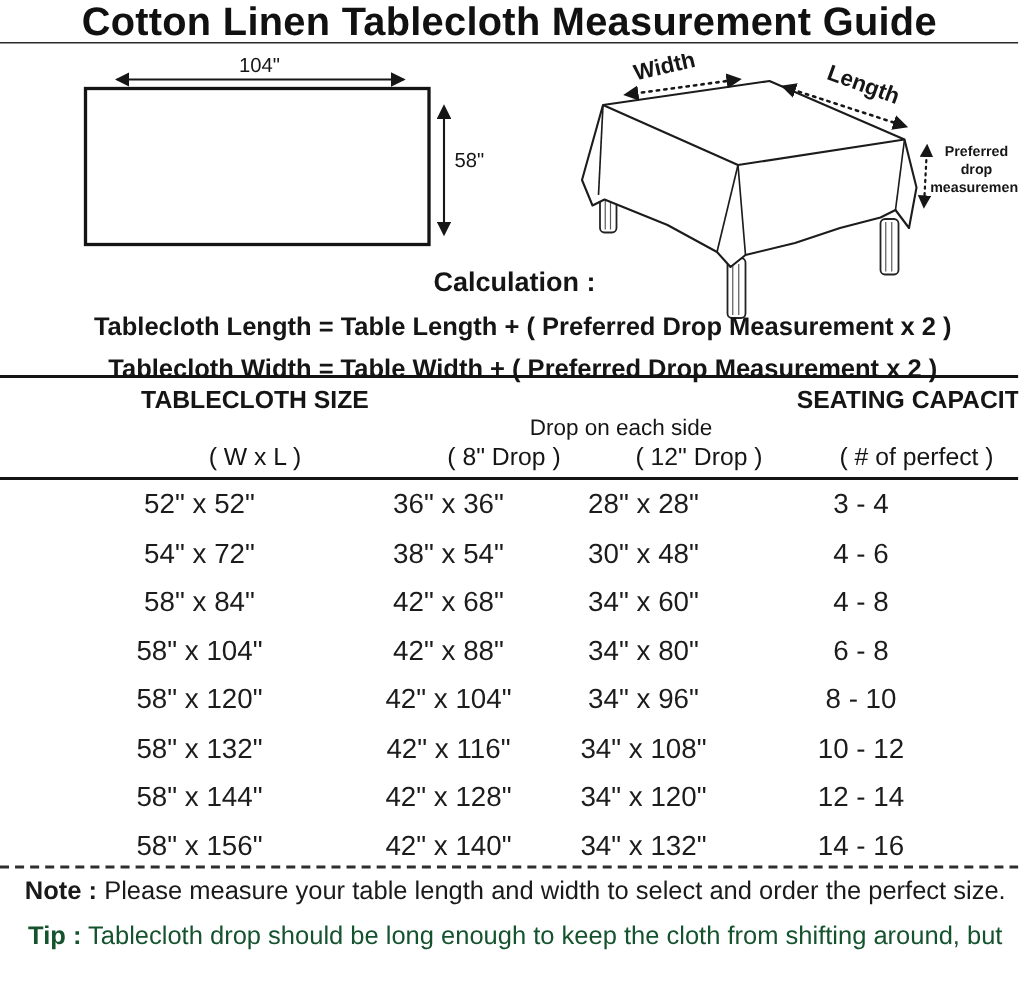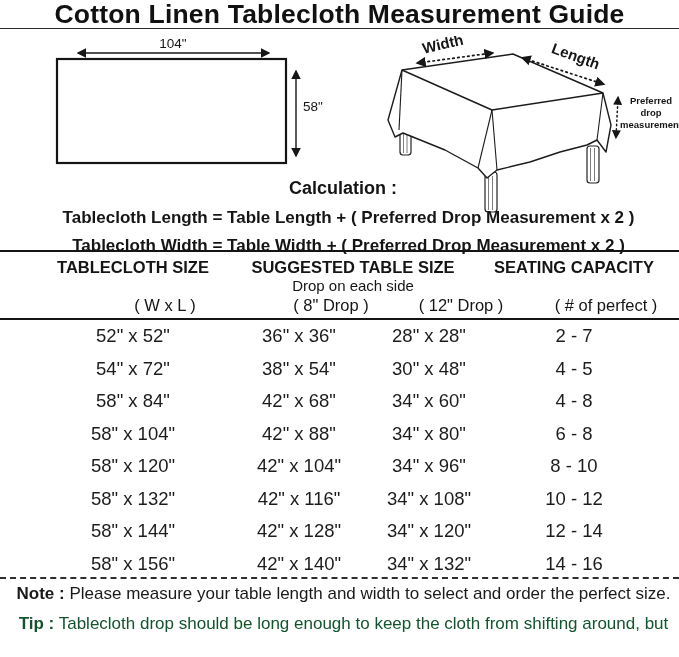--- a/index.html
+++ b/index.html
@@ -25,24 +25,24 @@
   .drop-label { font-size:9.5px; font-weight:600; }
 
   
   .calc { position:absolute; left:0; top:178px; width:679px;text-align:center; }
   .calc-heading { font-size:18px; font-weight:700; margin:0 0 8px 7px; }
   .calc-line { font-size:17px; font-weight:700; margin:0 0 6px 18px; line-height:22px; }
 
   
   .size-table { position:absolute; left:0; top:250px; width:679px; border-top:2px solid #141414; }
   .grid { display:grid; grid-template-columns:43px 180px 152px 108px 182px auto; }
-  .thead { border-bottom:2.6px solid #141414; padding-top:4px; padding-bottom:2px; }
+  .thead { border-bottom:2.6px solid #141414; padding-top:4px; padding-bottom:2px;padding-left:37px; }
   .hrowA { height:22px; }
-  .hrowB { height:16px; }
-  .hrowC { height:22px;margin-left:32px; }
+  .hrowB { height:16px;margin-left:24px; }
+  .hrowC { height:22px; }
   .hcell { text-align:center; font-weight:700; font-size:16.5px; line-height:22px; white-space:nowrap; }
   .span2 { grid-column:3 / 5; }
   .col5  { grid-column:5; }
   .drop-note { text-align:center; font-weight:400; font-size:15px; line-height:15px; }
   .subcell { text-align:center; font-weight:400; font-size:16.5px; line-height:22px; white-space:nowrap; }
   .trow { height:32.5px; }
   .dcell { text-align:center; font-size:18.5px; font-weight:400; line-height:32.5px; white-space:nowrap; color:#1c1c1c; }
   .dashed-rule { position:absolute; left:0; top:577px; width:679px; border-top:2px dashed #2e2e2e; }
 
   
@@ -122,21 +122,20 @@
     <p class="calc-heading">Calculation :</p>
     <p class="calc-line">Tablecloth Length = Table Length + ( Preferred Drop Measurement x 2 )</p>
     <p class="calc-line">Tablecloth Width = Table Width + ( Preferred Drop Measurement x 2 )</p>
   </div>
 
   <div class="size-table">
     <div class="thead">
       <div class="grid hrowA">
         <div></div>
         <div class="hcell">TABLECLOTH SIZE</div>
-        <div class="hcell span2">SUGGESTED TABLE SIZE</div>
         <div class="hcell col5">SEATING CAPACITY</div>
       </div>
       <div class="grid hrowB">
         <div></div>
           <div></div>
         <div class="drop-note span2">Drop on each side</div>
       </div>
       <div class="grid hrowC">
         <div></div>
         <div class="subcell">( W x L )</div>
@@ -144,28 +143,28 @@
         <div class="subcell">( 12" Drop )</div>
         <div class="subcell">( # of perfect )</div>
       </div>
     </div>
 
     <div class="grid trow">
       <div></div>
       <div class="dcell">52" x 52"</div>
       <div class="dcell">36" x 36"</div>
       <div class="dcell">28" x 28"</div>
-      <div class="dcell">2 - 7</div>
+      <div class="dcell">3 - 4</div>
     </div>
     <div class="grid trow">
       <div></div>
       <div class="dcell">54" x 72"</div>
       <div class="dcell">38" x 54"</div>
       <div class="dcell">30" x 48"</div>
-      <div class="dcell">4 - 5</div>
+      <div class="dcell">4 - 6</div>
     </div>
     <div class="grid trow">
       <div></div>
       <div class="dcell">58" x 84"</div>
       <div class="dcell">42" x 68"</div>
       <div class="dcell">34" x 60"</div>
       <div class="dcell">4 - 8</div>
     </div>
     <div class="grid trow">
       <div></div>

